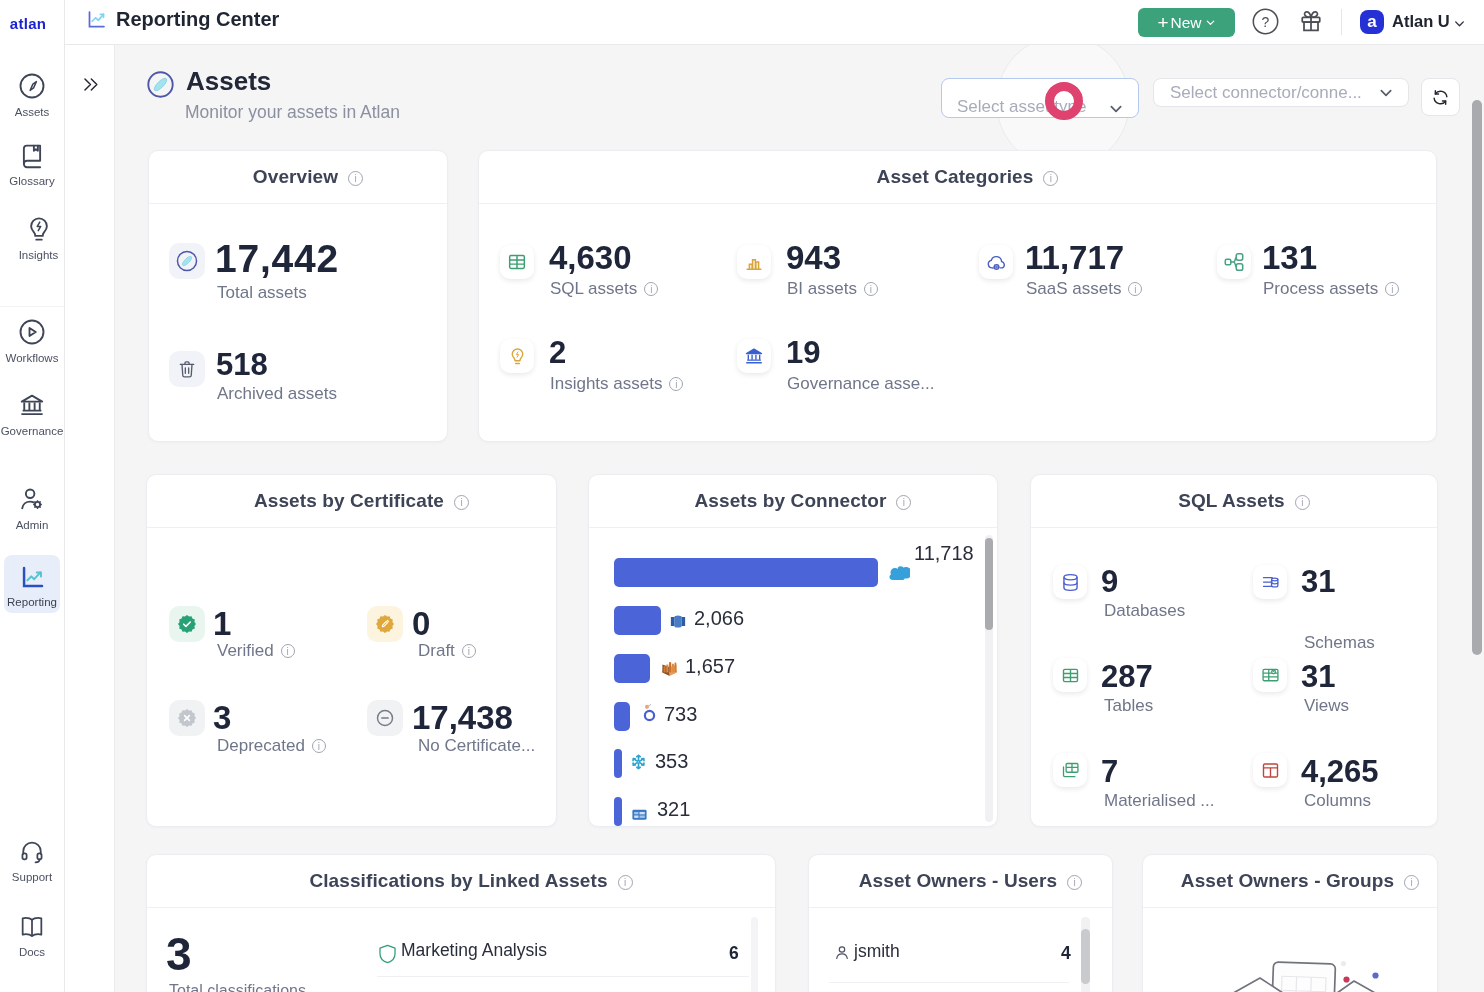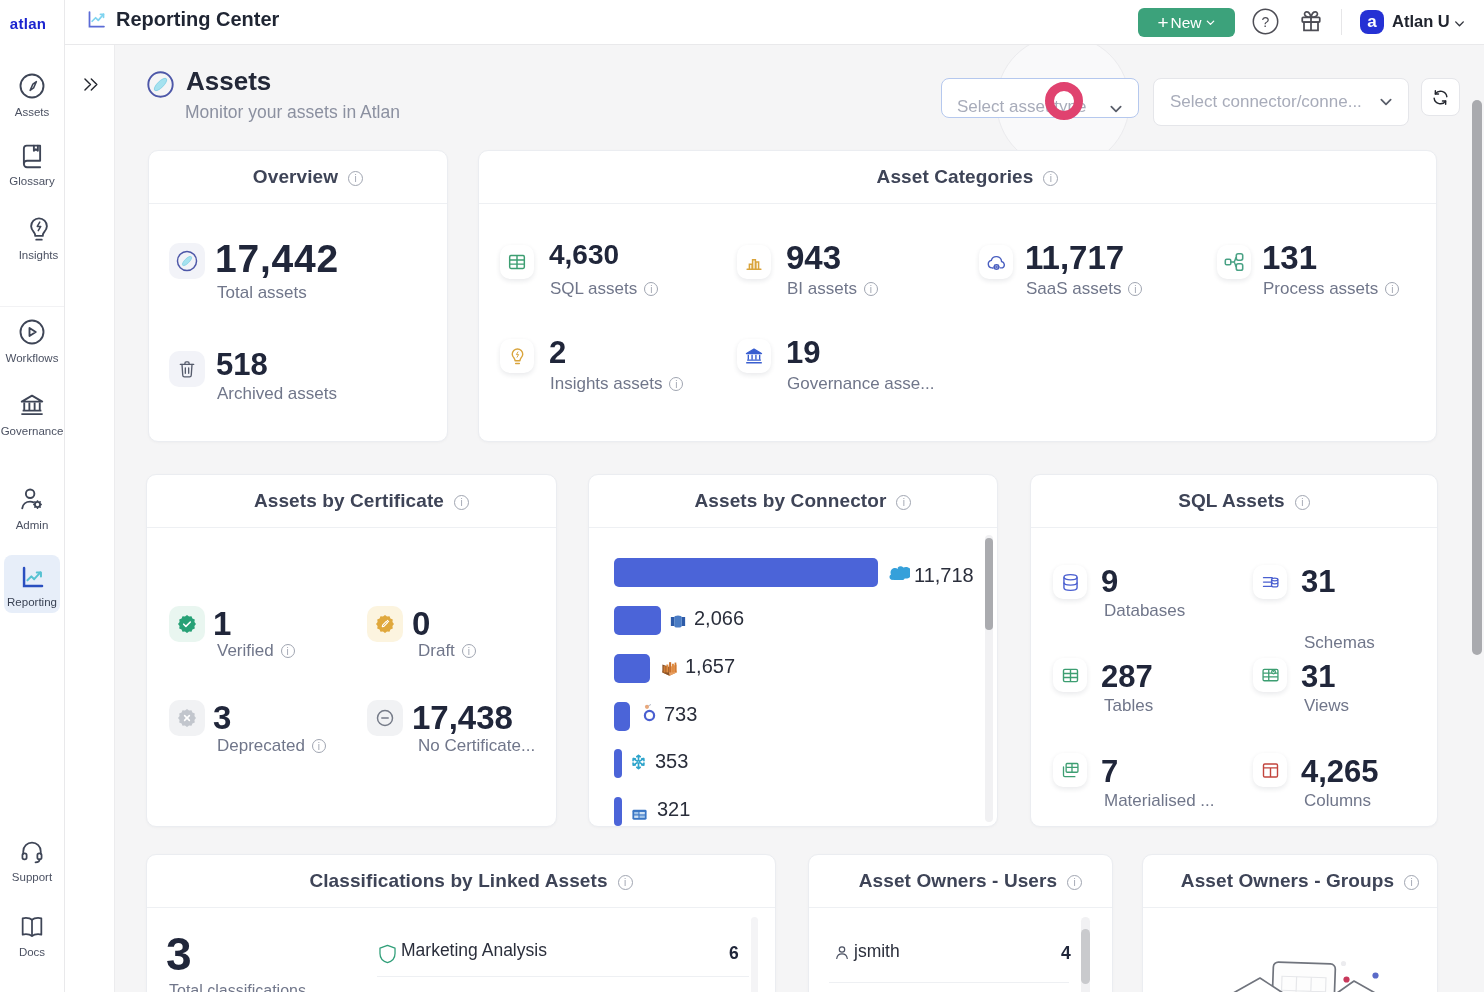--- a/index.html
+++ b/index.html
@@ -27,21 +27,21 @@
 
 #halo { position:absolute; left:996px; top:35px; width:134px; height:134px; border-radius:50%; border:1px solid #ebebee; background:rgba(255,255,255,0.45); z-index:1; }
 #cursor { position:absolute; left:1045px; top:82px; width:38px; height:38px; border-radius:50%; border:9px solid #e0426f; background:transparent; z-index:3; }
 
 #pg-icon { position:absolute; left:147px; top:71px; z-index:2; }
 #pg-title { position:absolute; left:186px; top:66px; font-size:26px; font-weight:700; color:#232838; z-index:2; }
 #pg-sub { position:absolute; left:185px; top:102px; font-size:17.5px; color:#8b90a0; z-index:2; }
 
 .select { position:absolute; background:#fff; border-radius:8px; display:flex; align-items:center; font-size:17px; color:#a8acba; z-index:2; }
 #sel1 { left:941px; top:78px; width:198px; height:40px; border:1px solid #b5c8ee; padding-left:15px;align-items:flex-end; }
-#sel2 { left:1153px; top:78px; width:256px; height:48px; border:1px solid #e5e6ea; padding-left:16px; }
+#sel2 { left:1153px; top:78px; width:256px; height:29px; border:1px solid #e5e6ea; padding-left:16px; }
 #refresh { position:absolute; left:1421px; top:78px; width:39px; height:38px; background:#fff; border:1px solid #e5e6ea; border-radius:8px; display:flex; align-items:center; justify-content:center; z-index:2; }
 .chev { margin-left:auto; margin-right:14px; }
 
 
 .card { position:absolute; background:#fff; border:1px solid #ebedf1; border-radius:10px; box-shadow:0 1px 3px rgba(20,24,40,0.03); z-index:2; }
 .chead { height:53px; display:flex; align-items:center; padding-left:20px; border-bottom:1px solid #eef0f3;justify-content:center; }
 .ctitle { font-size:19px; font-weight:700; color:#3e4457; letter-spacing:0.1px; }
 .cinfo { margin-left:10px; }
 .ic-i { width:15px; height:15px; border-radius:50%; border:1.2px solid #a0a5b1; color:#a0a5b1; font-size:10px; text-align:center; line-height:14px; font-style:normal; display:inline-block; }
 .ic-i.sm { width:14px; height:14px; line-height:13px; }
@@ -246,21 +246,21 @@
       <span class="ctitle">Asset Categories</span>
       <span class="cinfo"><i class="ic-i">i</i></span>
     </div>
 
   <div class="stat-tile tile-w" style="left:21px; top:94px;">
     <svg width="22" height="22" viewBox="0 0 24 24" fill="none" stroke="#3d9e72" stroke-width="1.6">
         <rect x="4" y="5" width="16" height="14" rx="1.5"></rect>
         <path d="M4 9.7h16M4 14.3h16M12 5v14"></path>
       </svg>
   </div>
-  <div class="num" style="left:70px; top:88px; font-size:28px;">4,630</div>
+  <div class="num" style="left:70px; top:88px; font-size:33px;">4,630</div>
   <div class="lab" style="left:71px; top:128px;">SQL assets <i class="ic-i sm">i</i></div>
 
   <div class="stat-tile tile-w" style="left:258px; top:94px;">
     <svg width="22" height="22" viewBox="0 0 24 24" fill="none" stroke="#d9a43c" stroke-width="1.7" stroke-linecap="round">
         <path d="M4.5 20h15"></path>
         <path d="M7 20v-5.5h3V20"></path>
         <path d="M10.5 20V9.5h3V20"></path>
         <path d="M14 20v-8h3V20"></path>
       </svg>
   </div>
@@ -355,21 +355,21 @@
 <div class="card" id="c-conn">
   <div class="chead">
       <span class="ctitle">Assets by Connector</span>
       <span class="cinfo"><i class="ic-i">i</i></span>
     </div>
   <div style="position:absolute; left:0; top:57px; width:394px; height:295px; overflow:hidden;">
     <div class="bar" style="top:26px; width:264px;"></div>
     <svg class="cicon" style="left:300px;top:34px;" width="21" height="14" viewBox="0 0 273 191" fill="#35a0da">
         <path d="M113 21c21-22 55-22 76-1 10-5 22-8 34-8 45 0 81 36 81 80s-36 80-81 80c-5 0-11-1-16-2-9 16-26 27-46 27-8 0-16-2-23-6-8 15-24 25-42 25-19 0-36-11-44-27-4 1-8 1-12 1-22 0-40-18-40-40 0-15 8-28 20-35-4-8-6-17-6-26 0-34 28-62 63-62 14 0 27 5 36 13z"></path>
       </svg>
-    <div class="brow-num" style="left:325px; top:32px;">11,718</div>
+    <div class="brow-num" style="left:325px; top:10px;">11,718</div>
 
     <div class="bar" style="top:74px; width:47px;"></div>
     <svg class="cicon" style="left:80px;top:79px;" width="18" height="21" viewBox="0 0 24 24">
         <rect x="2.5" y="6" width="4.5" height="12" fill="#2d5ba8"></rect>
         <rect x="17" y="6" width="4.5" height="12" fill="#2d5ba8"></rect>
         <ellipse cx="12" cy="6.5" rx="5" ry="2.5" fill="#4a7cc4"></ellipse>
         <rect x="7" y="6.5" width="10" height="11" fill="#4a7cc4"></rect>
         <ellipse cx="12" cy="17.5" rx="5" ry="2.5" fill="#4a7cc4"></ellipse>
       </svg>
     <div class="brow-num" style="left:105px; top:75px;">2,066</div>

